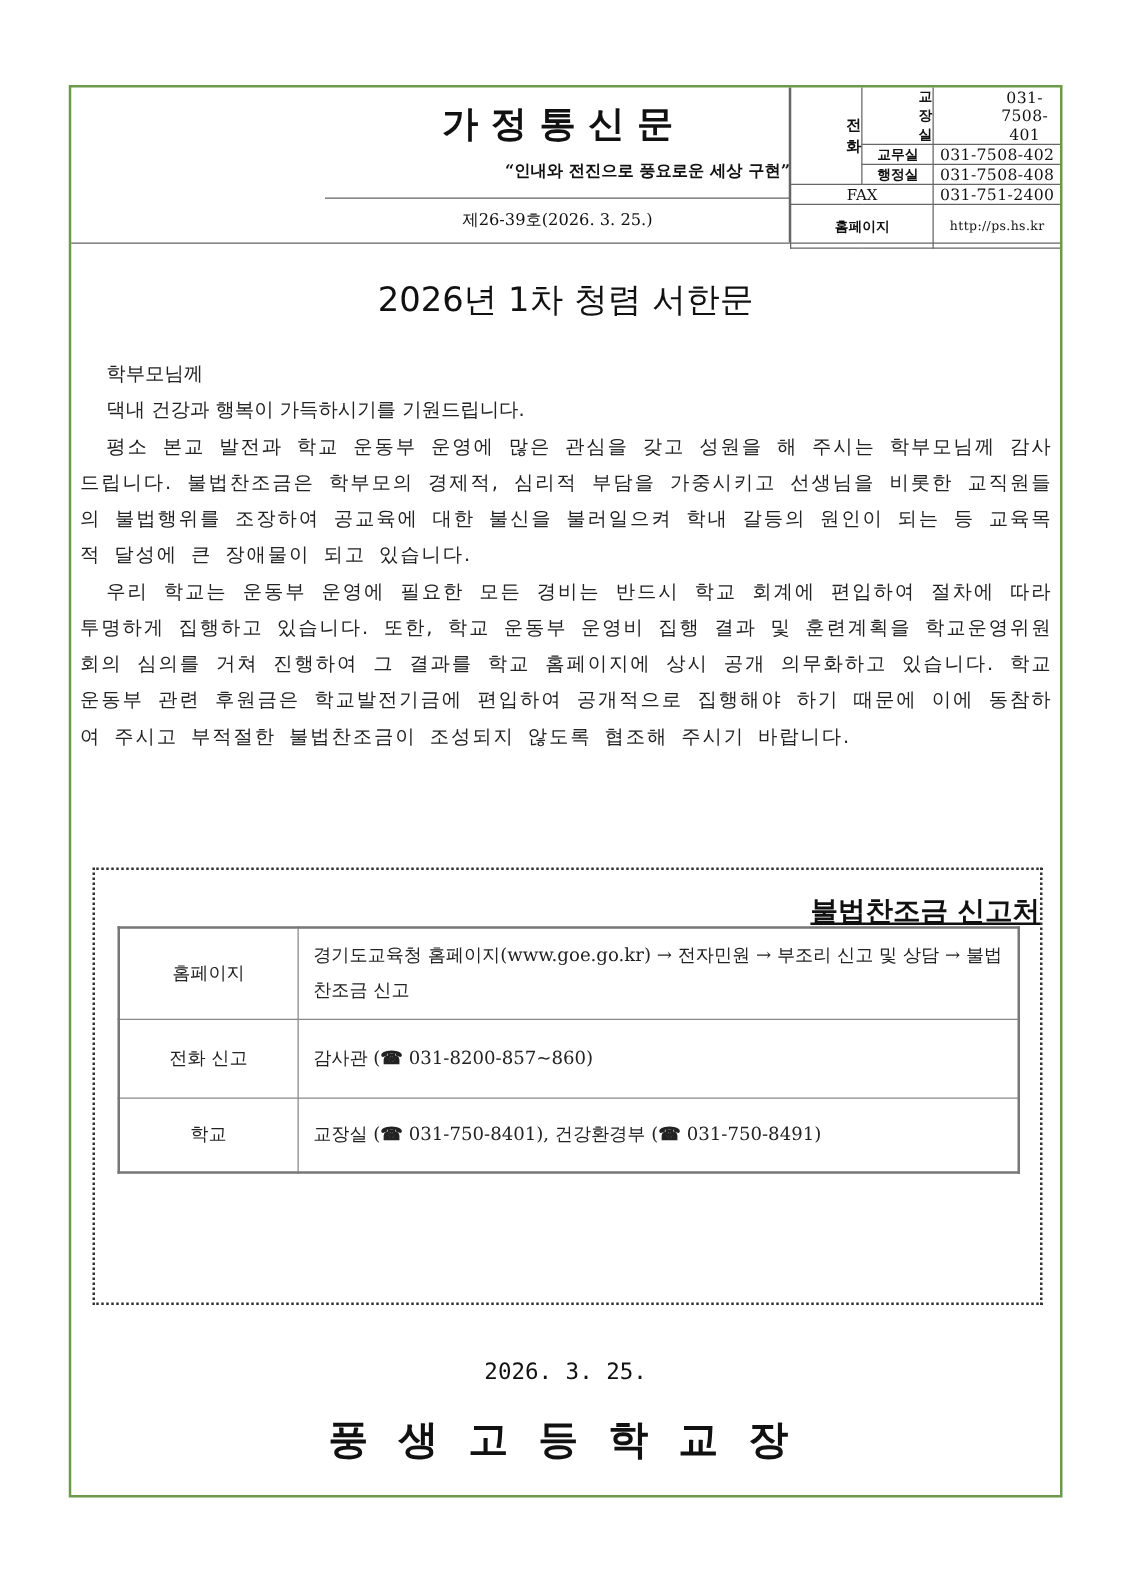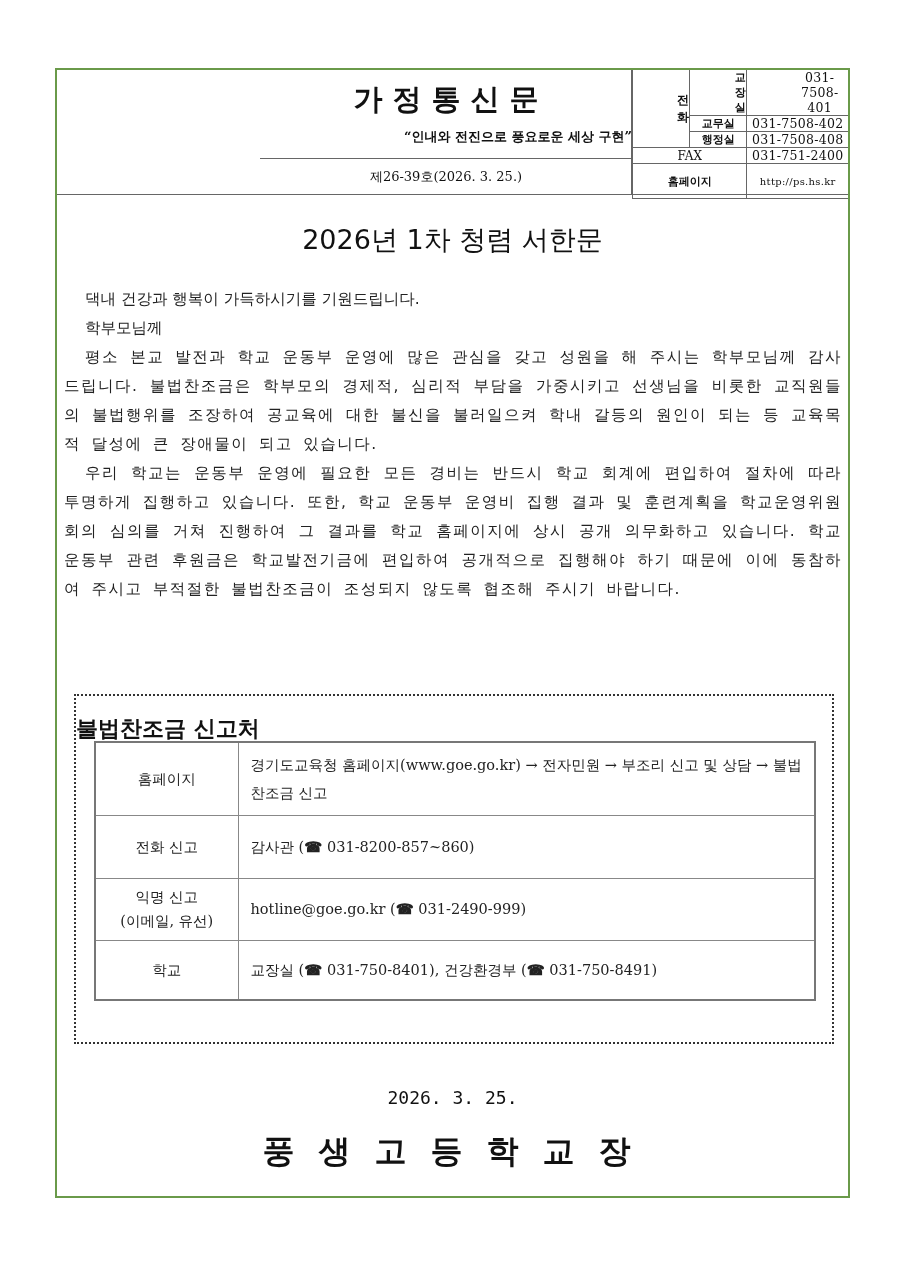--- a/index.html
+++ b/index.html
@@ -77,22 +77,22 @@
   .letter p { margin: 0; }
   .indent { text-indent: 21px; }
   .spaced { letter-spacing: 1.5px; word-spacing: 4px; }
 
   
   .report-box {
     position: absolute; left: 17px; top: 624px; width: 760px; height: 350px;
     border: 2px dotted #333;
   }
   .report-title {
-    position: absolute; left: 0; top: 18px; width: 756px; text-align: left;
-    font-family: "DejaVu Serif", serif; font-weight: bold; font-size: 22px;
+    position: absolute; left: 0; top: 18px; width: 756px; text-align: right;
+    font-family: "DejaVu Serif", serif; font-weight: bold; font-size: 22px; text-decoration: underline;
   }
   .report-table {
     position: absolute; left: 18px; top: 45px; width: 722px;
     border-collapse: collapse; font-family: "DejaVu Serif", serif; font-size: 14.5px;
     border: 2px solid #777;
   }
   .report-table td { border: 1px solid #888; color: #222; }
   .report-table td.lbl { width: 143px; text-align: center; line-height: 24px; }
   .report-table td.val { padding: 0 12px; line-height: 28px; }
   .r1 { height: 73px; }
@@ -149,45 +149,38 @@
         <td colspan="2" class="bold-lbl">홈페이지</td>
         <td class="num" style="font-size:10px;margin-top:20px;">http://ps.hs.kr</td>
       </tr>
     </tbody>
       </table>
   </div>
 
   <div class="doc-title">2026년 1차 청렴 서한문</div>
 
   <div class="letter">
+    <p class="indent">학부모님께</p>
     <p class="indent">댁내 건강과 행복이 가득하시기를 기원드립니다.</p>
-    <p class="indent">학부모님께</p>
     <p class="indent spaced">평소 본교 발전과 학교 운동부 운영에 많은 관심을 갖고 성원을 해 주시는 학부모님께 감사드립니다. 불법찬조금은 학부모의 경제적, 심리적 부담을 가중시키고 선생님을 비롯한 교직원들의 불법행위를 조장하여 공교육에 대한 불신을 불러일으켜 학내 갈등의 원인이 되는 등 교육목적 달성에 큰 장애물이 되고 있습니다.</p>
     <p class="indent spaced">우리 학교는 운동부 운영에 필요한 모든 경비는 반드시 학교 회계에 편입하여 절차에 따라 투명하게 집행하고 있습니다. 또한, 학교 운동부 운영비 집행 결과 및 훈련계획을 학교운영위원회의 심의를 거쳐 진행하여 그 결과를 학교 홈페이지에 상시 공개 의무화하고 있습니다. 학교 운동부 관련 후원금은 학교발전기금에 편입하여 공개적으로 집행해야 하기 때문에 이에 동참하여 주시고 부적절한 불법찬조금이 조성되지 않도록 협조해 주시기 바랍니다.</p>
   </div>
 
   <div class="report-box">
     <div class="report-title">불법찬조금 신고처</div>
     <table class="report-table">
       <tbody>
           <tr class="r1">
         <td class="lbl">홈페이지</td>
         <td class="val">경기도교육청 홈페이지(www.goe.go.kr) → 전자민원 → 부조리 신고 및 상담 → 불법찬조금 신고</td>
       </tr>
       <tr class="r2">
         <td class="lbl">전화 신고</td>
         <td class="val"><span>감사관 (</span><span class="phone-glyph">☎</span><span> 031-8200-857~860)</span></td>
       </tr>
-      <tr class="r3">
-        <td class="lbl">
-              <div>익명 신고</div>
-              <div>(이메일, 유선)</div>
-            </td>
-        <td class="val"><span>hotline@goe.go.kr (</span><span class="phone-glyph">☎</span><span> 031-2490-999)</span></td>
-      </tr>
       <tr class="r4">
         <td class="lbl">학교</td>
         <td class="val"><span>교장실 (</span><span class="phone-glyph">☎</span><span> 031-750-8401), 건강환경부 (</span><span class="phone-glyph">☎</span><span> 031-750-8491)</span></td>
       </tr>
     </tbody>
       </table>
   </div>
 
   <div class="sign-date">2026. 3. 25.</div>
   <div class="signature">풍생고등학교장</div>

